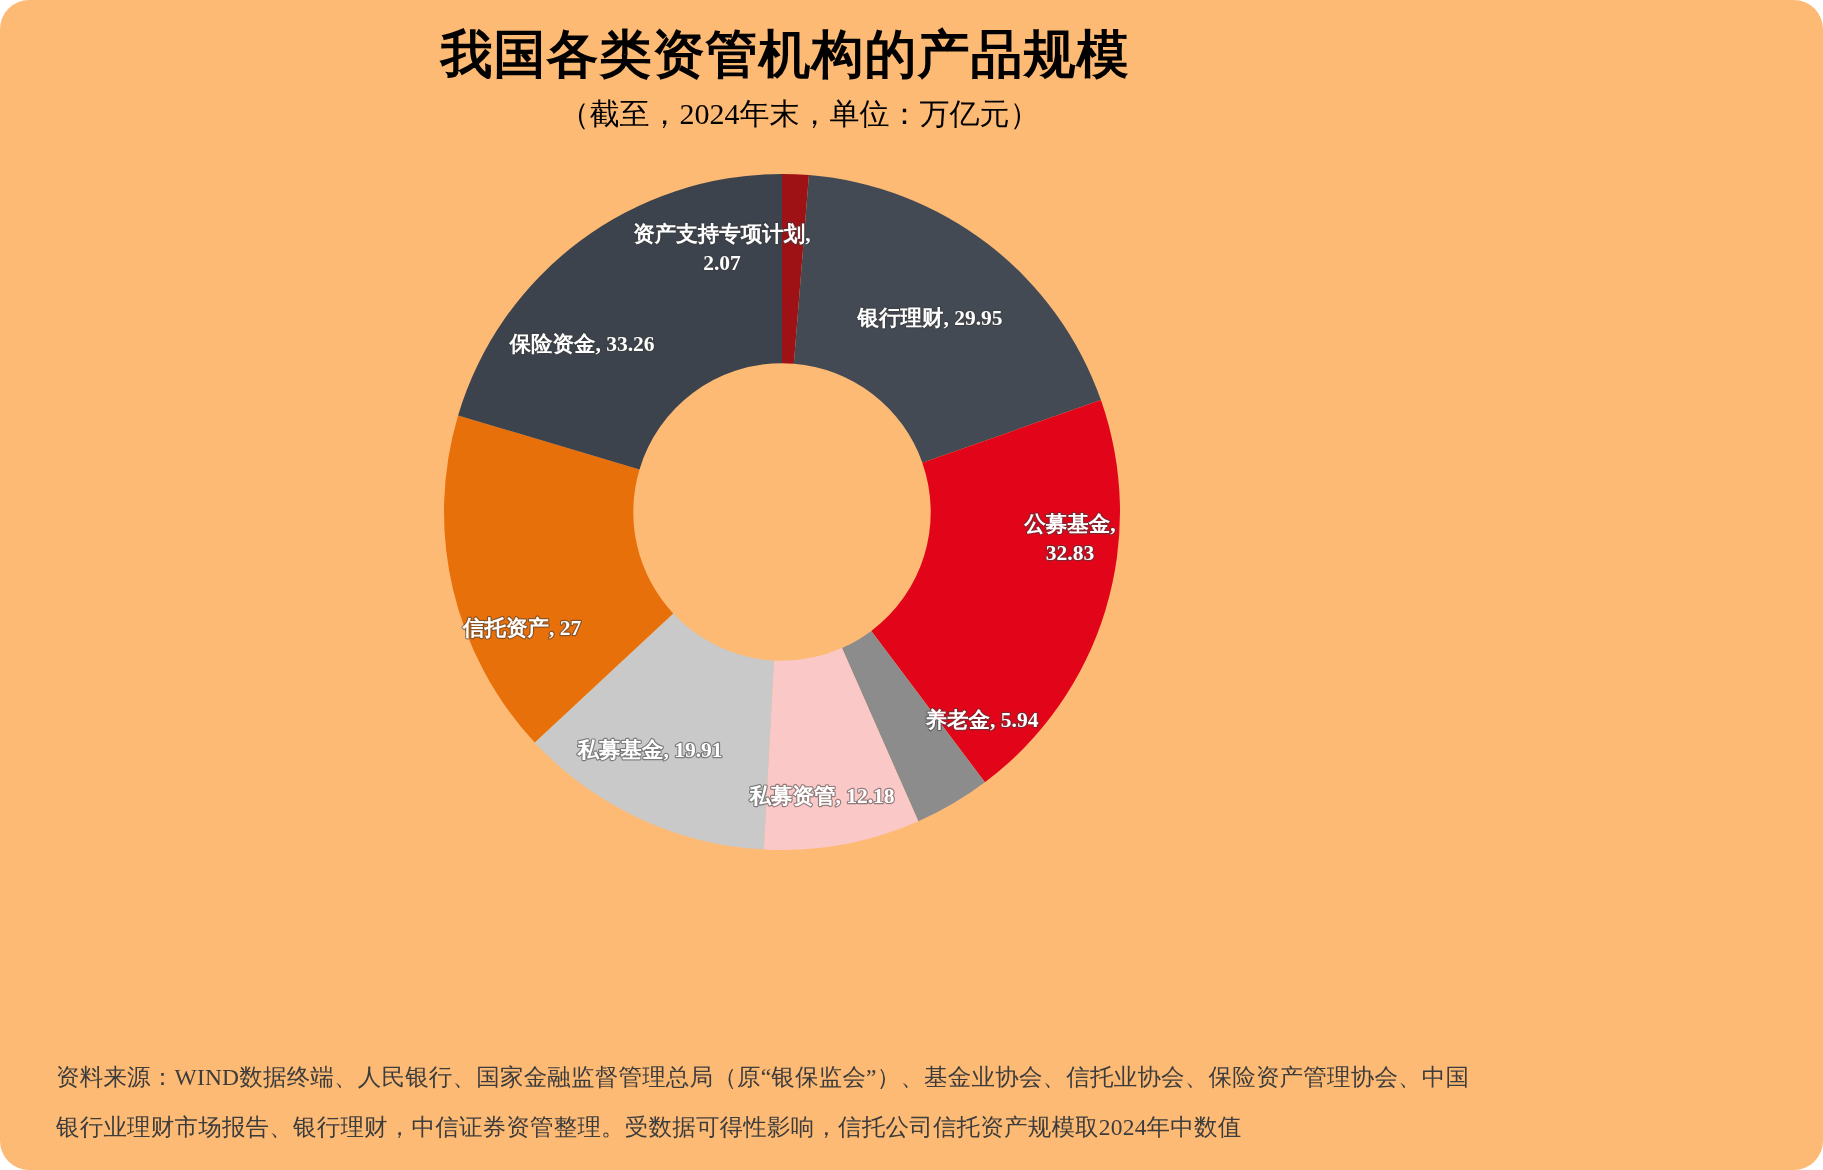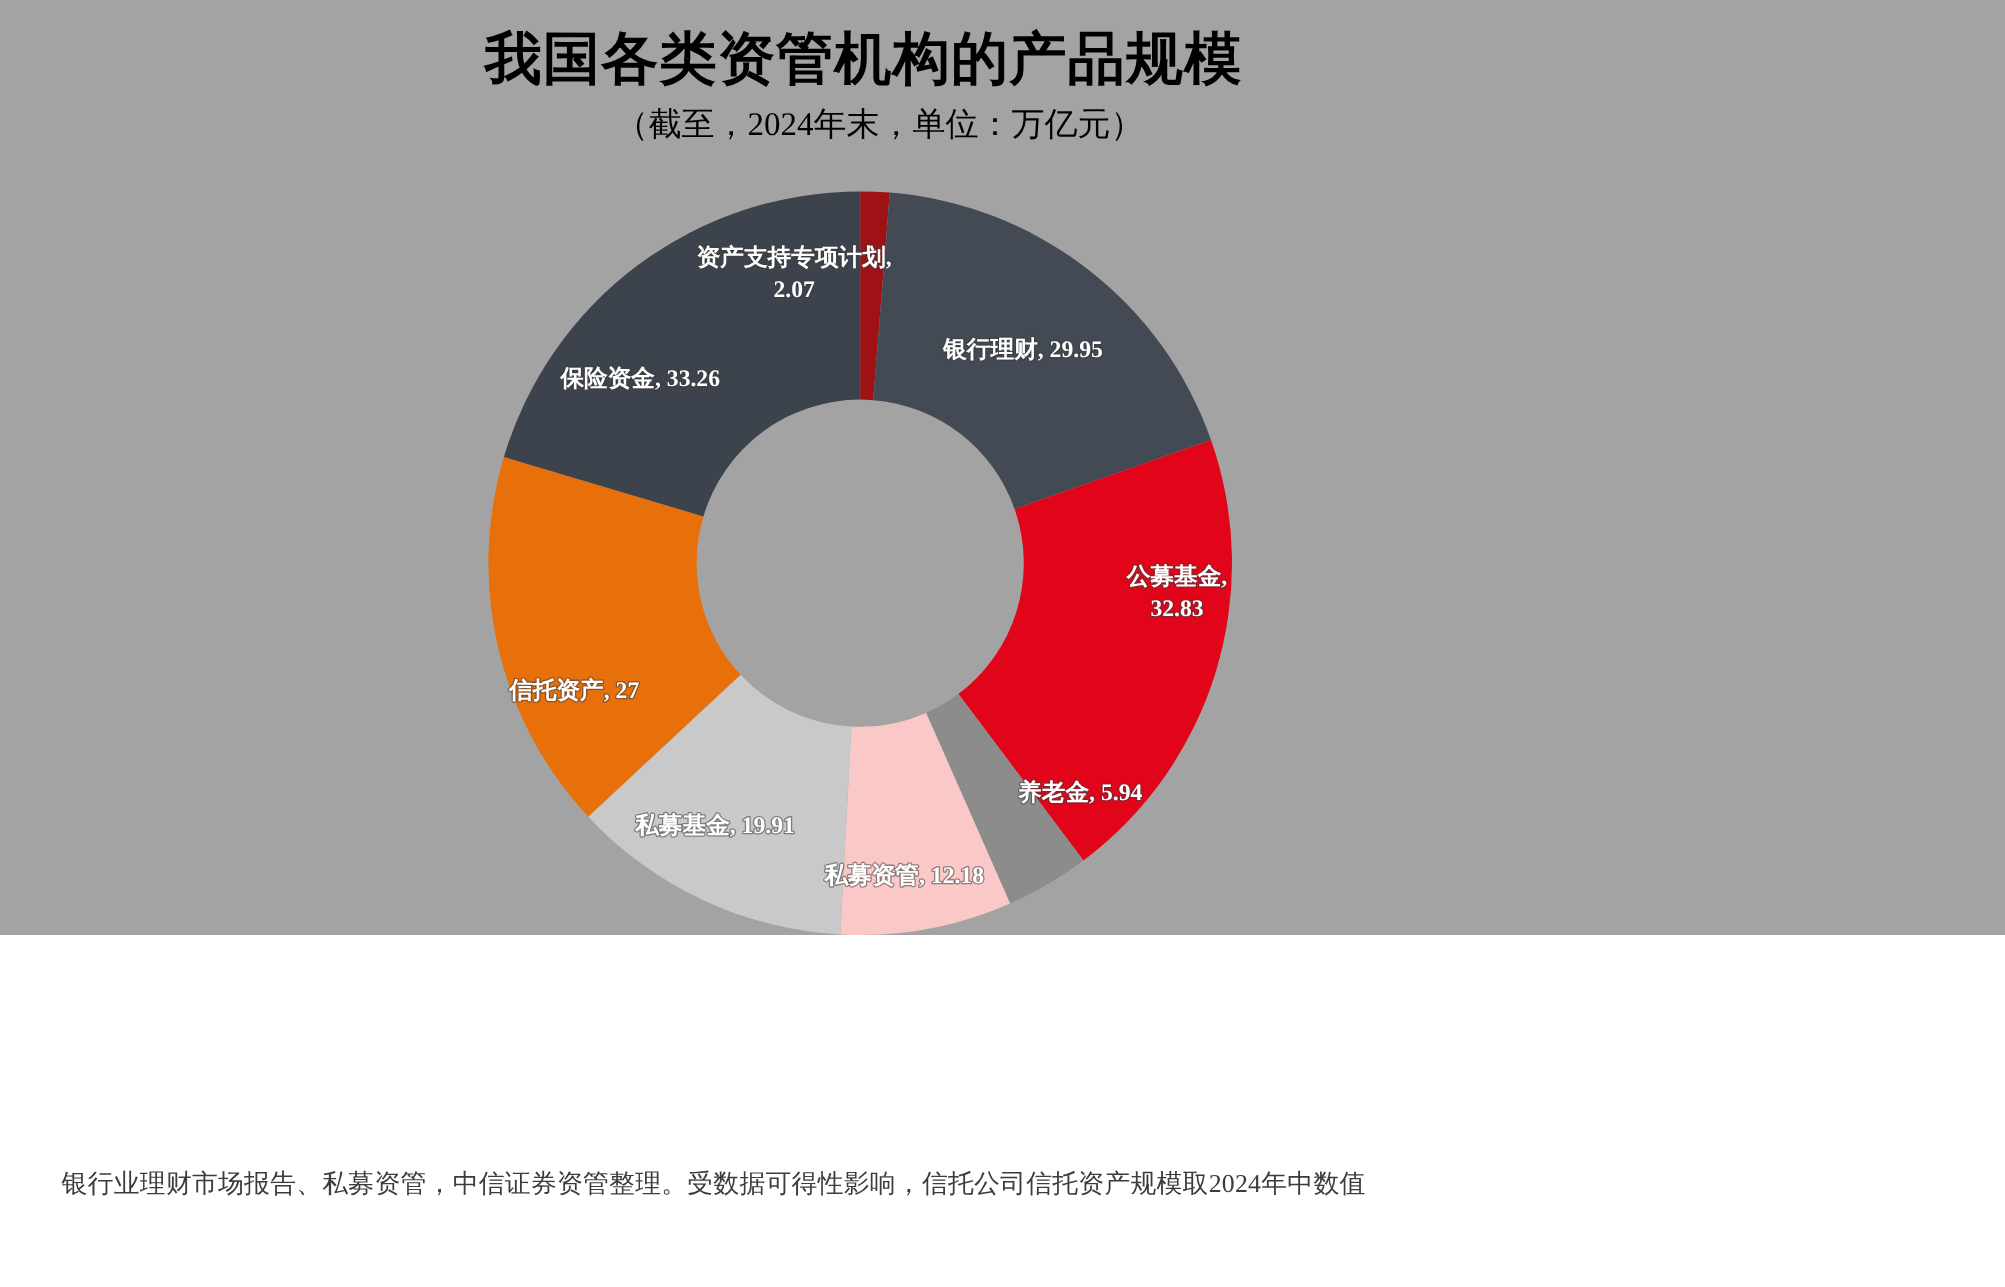--- a/index.html
+++ b/index.html
@@ -10,22 +10,23 @@
   body {
     width: 1823px;
     height: 1170px;
     font-family: "Liberation Serif", "DejaVu Serif", serif;
     overflow: hidden;
     position: relative;
   }
   #chart-page {
     position: relative;
     width: 1823px;
-    height: 850px;
-    background: #a3a3a3;
+    height: 1170px;
+    background: #fdba74;
+    border-radius: 29px;
   }
 
   
   #header-block {
     position: absolute;
     top: 24px;
     left: 0;
     width: 1570px;
     text-align: center;
   }
@@ -122,16 +123,17 @@
           <text class="slice-label" x="580" y="562">养老金, 5.94</text>
           <text class="slice-label" x="420" y="638">私募资管, 12.18</text>
           <text class="slice-label" x="248" y="592">私募基金, 19.91</text>
           <text class="slice-label" x="120" y="470">信托资产, 27</text>
           <text class="slice-label" x="180" y="186">保险资金, 33.26</text>
         </g>
     </svg>
   </div>
 
   <div id="source-note">
-    <span class="line">银行业理财市场报告、私募资管，中信证券资管整理。受数据可得性影响，信托公司信托资产规模取2024年中数值</span>
+    <span class="line">资料来源：WIND数据终端、人民银行、国家金融监督管理总局（原“银保监会”）、基金业协会、信托业协会、保险资产管理协会、中国</span>
+    <span class="line">银行业理财市场报告、银行理财，中信证券资管整理。受数据可得性影响，信托公司信托资产规模取2024年中数值</span>
   </div>
 
 </div>
 
 </body></html>

